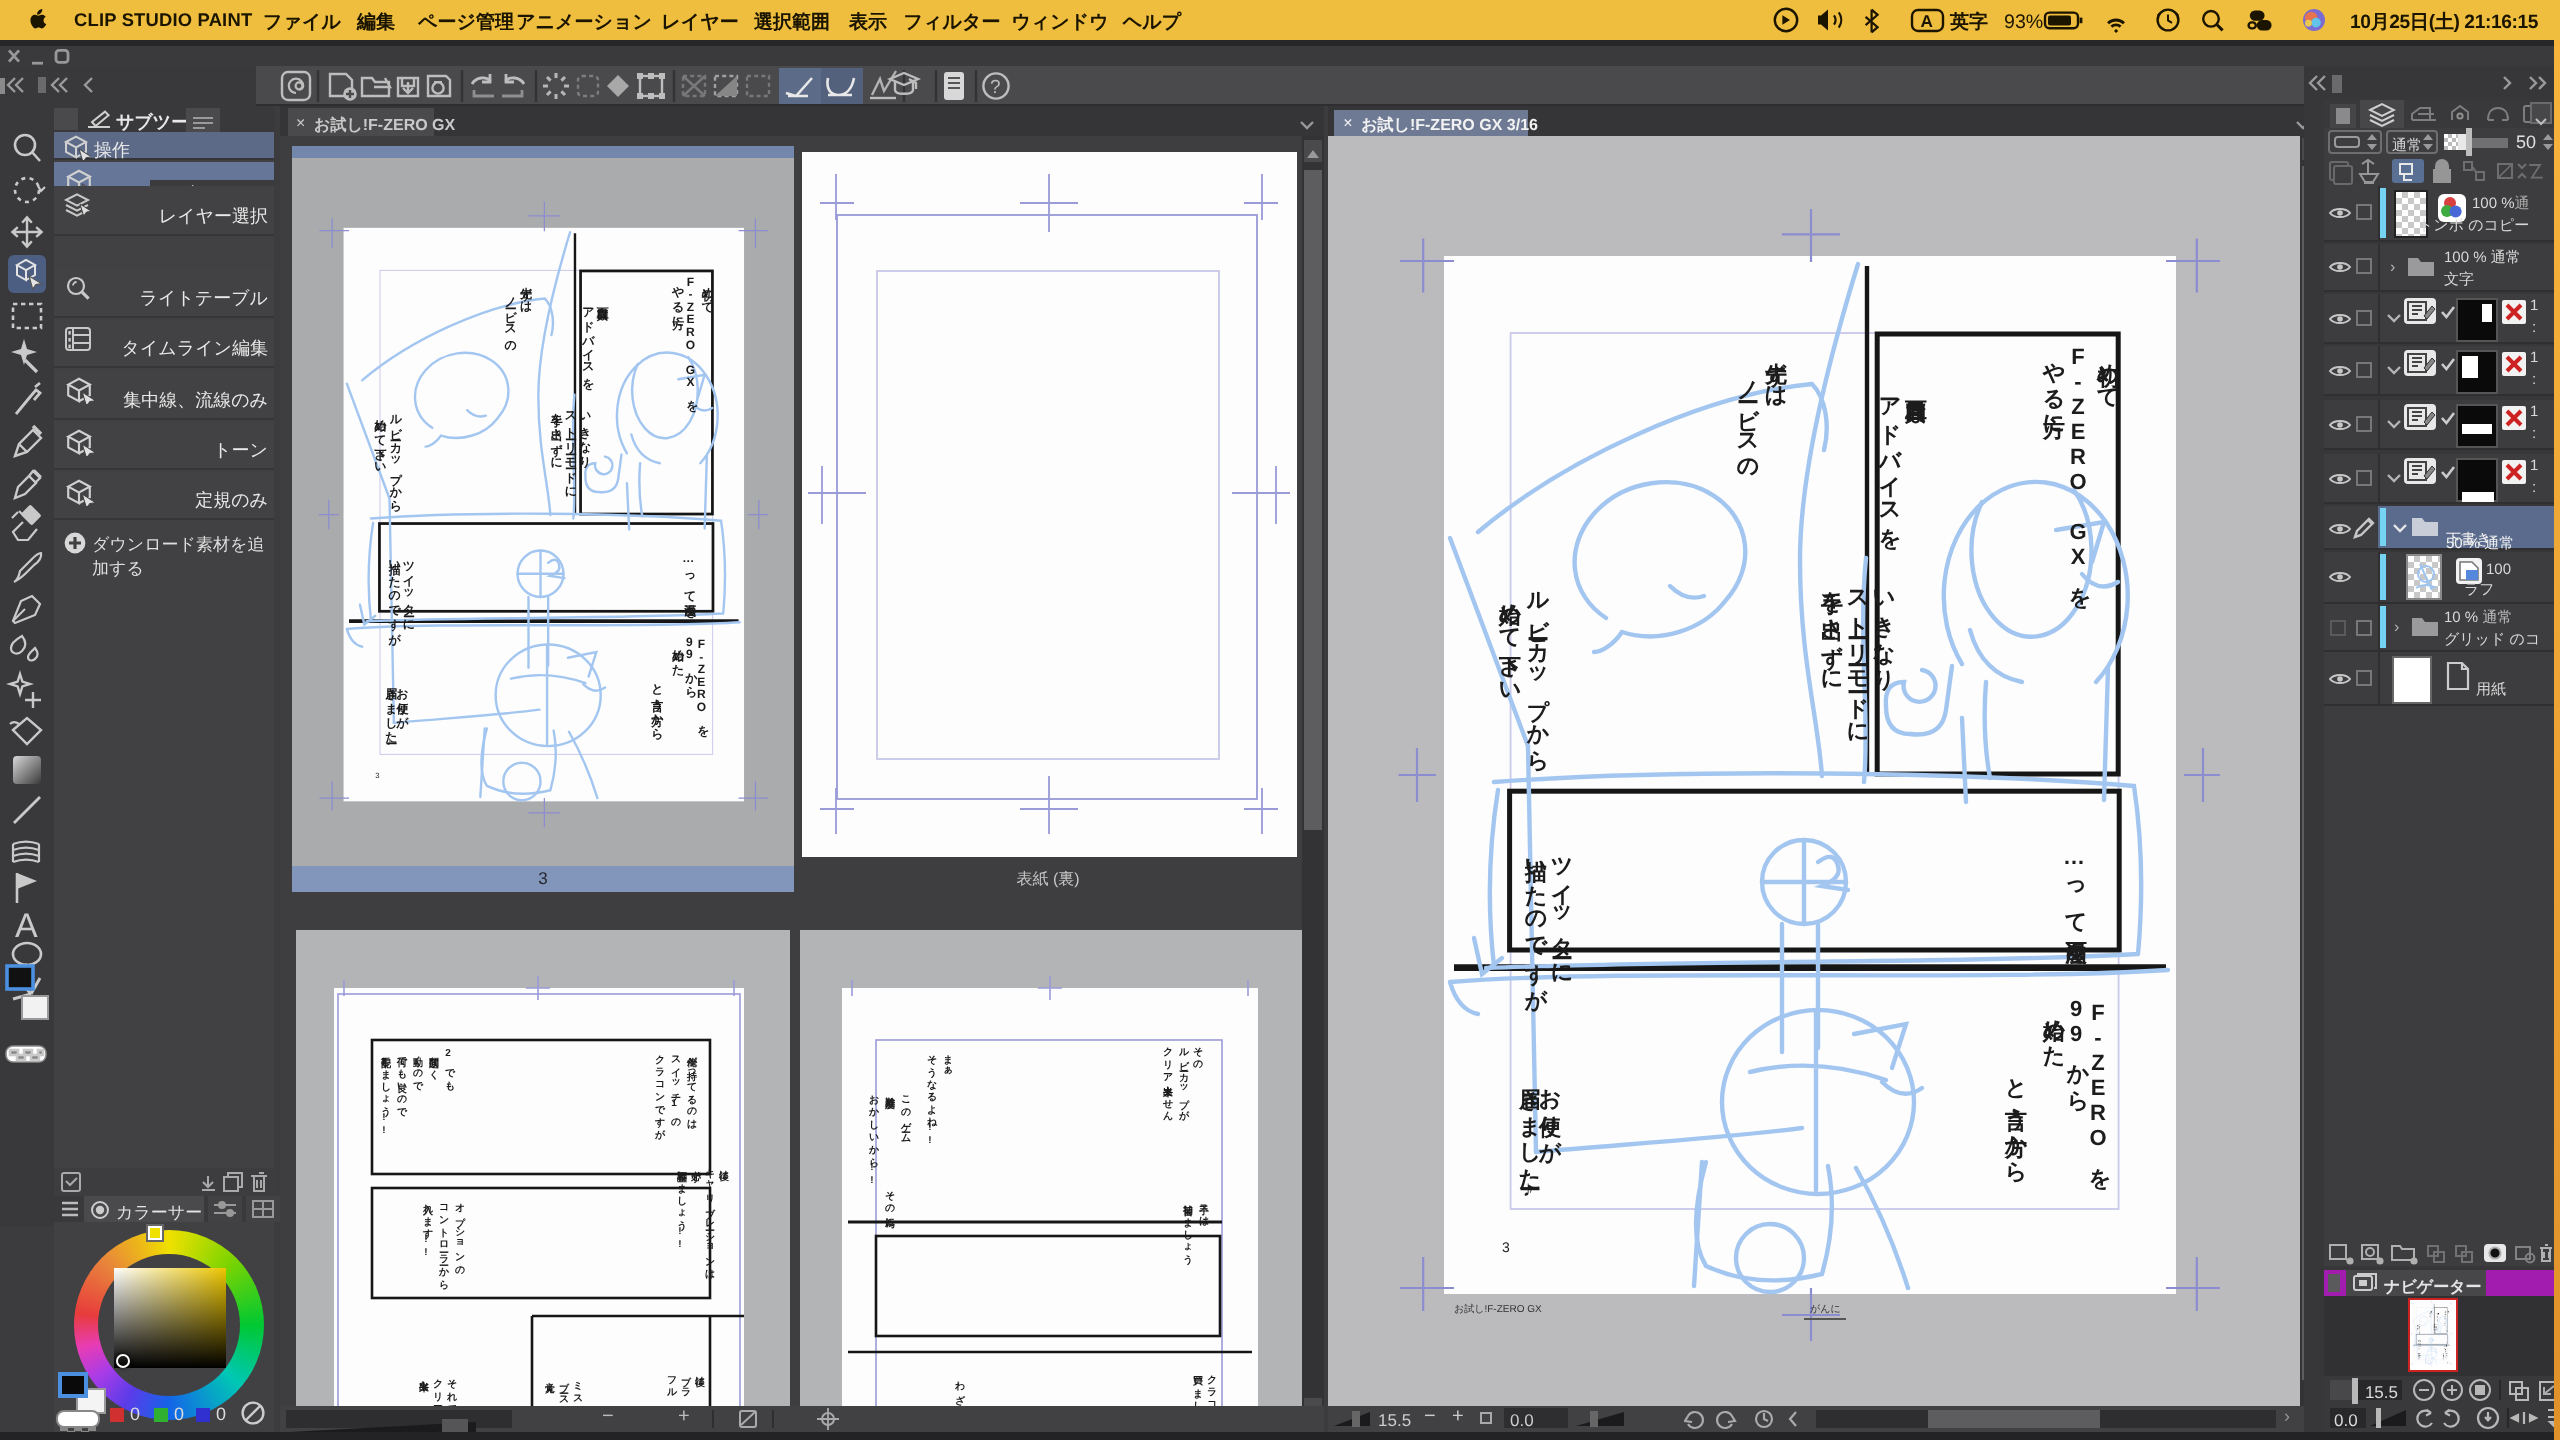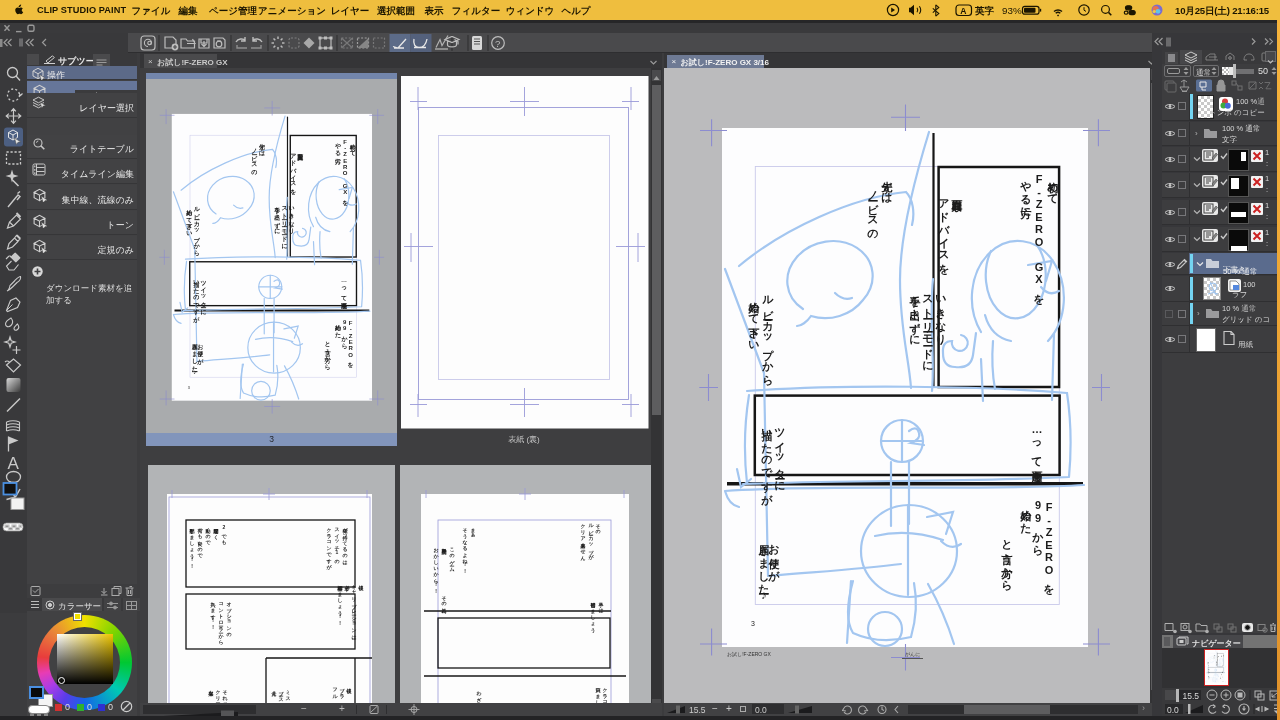--- a/index.html
+++ b/index.html
@@ -334,21 +334,21 @@
       <svg class="abs" style="left:5px;top:3px" width="15" height="14" viewBox="-1 -1 12 13">
         <use href="#cubecur"></use>
       </svg>
       <span class="stlabel">定規のみ</span>
     </div>
 <div class="abs" style="left:27px;top:263px;width:110px;height:18px;color:#dedede;font-size:8.5px">
  <svg class="abs" style="left:5px;top:3px" width="11" height="11" viewBox="0 0 11 11">
         <circle cx="5.5" cy="5.5" r="5.2" fill="#d8d8d8"></circle>
         <path d="M5.5 2.5v6M2.5 5.5h6" stroke="#414143" stroke-width="1.6"></path>
       </svg>
- <span class="abs" style="left:19px;top:20px">ダウンロード素材を追加する</span>
+ <span class="abs" style="left:19px;top:4px">ダウンロード素材を追加する</span>
 </div>
 <div class="abs" style="left:27px;top:584px;width:110px;height:14px;background:#3d3d3f">
  <svg width="110" height="14" viewBox="0 0 110 14" fill="none" stroke="#aaa" stroke-width="1">
         <rect x="4" y="2.5" width="9" height="9" rx="1"></rect>
         <path d="M6 6.5l2 2 3.5-3.5"></path>
         <path d="M77 4v5.5M74.5 7l2.5 2.5L79.5 7M74 11h6.5"></path>
         <rect x="85" y="4.5" width="7" height="7"></rect>
         <path d="M87 4.5v-2h7v7h-2"></path>
         <path d="M98.5 4h8M100 4v7.5h5V4M102.5 2.5h2.5M101.5 6v4M103.5 6v4"></path>
       </svg>
@@ -943,21 +943,21 @@
             <rect x="69" y="6" width="5" height="5"></rect>
           </g>
           <rect x="80" y="2" width="11" height="9" rx="2" fill="#e8e8e8" stroke="none"></rect>
           <circle cx="85.5" cy="6.5" r="2.8" fill="#111"></circle>
           <g opacity=".6">
             <rect x="96" y="3.5" width="7" height="6"></rect>
             <circle cx="103" cy="9" r="2.2"></circle>
           </g>
           <path d="M108 4h6M109 4v6.5h4V4M110.5 2.5h1.5M110 6v3M112.5 6v3"></path>
         </svg></div>
-<div class="abs" style="left:10px;top:602px;width:115px;height:13px;background:#737373">
+<div class="abs" style="left:10px;top:602px;width:115px;height:13px;background:#a21caf">
         <div class="abs" style="left:2px;top:2px;width:6px;height:9px;background:#5a5a5c"></div>
         <div class="abs" style="left:11px;top:0px;width:70px;height:13px;background:#47474a"></div>
         <svg class="abs" style="left:14px;top:1px" width="14" height="11" viewBox="0 0 14 11" fill="none" stroke="#ccc" stroke-width="1">
           <rect x="1" y="2" width="9" height="7" rx="1"></rect>
           <path d="M3 2V1h9v7h-1"></path>
           <rect x="3.5" y="4" width="4" height="3" fill="#ccc" stroke="none"></rect>
         </svg>
         <div class="abs" style="left:30px;top:2.5px;font-size:8px;font-weight:bold;color:#e4e4e4">ナビゲーター</div>
       </div>
 <div class="abs" style="left:10px;top:615px;width:115px;height:40px;background:#313133">

